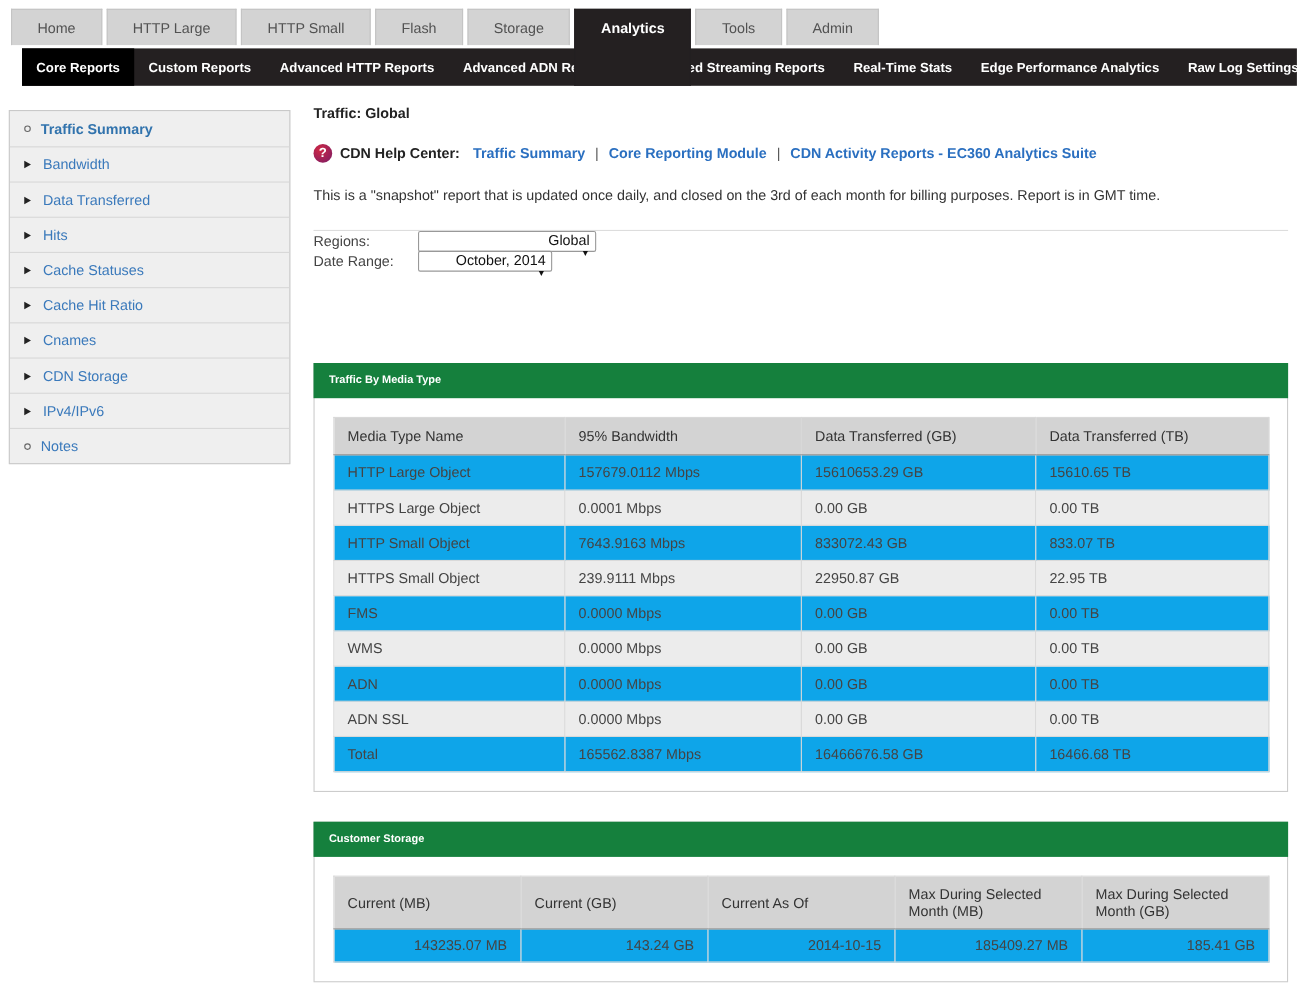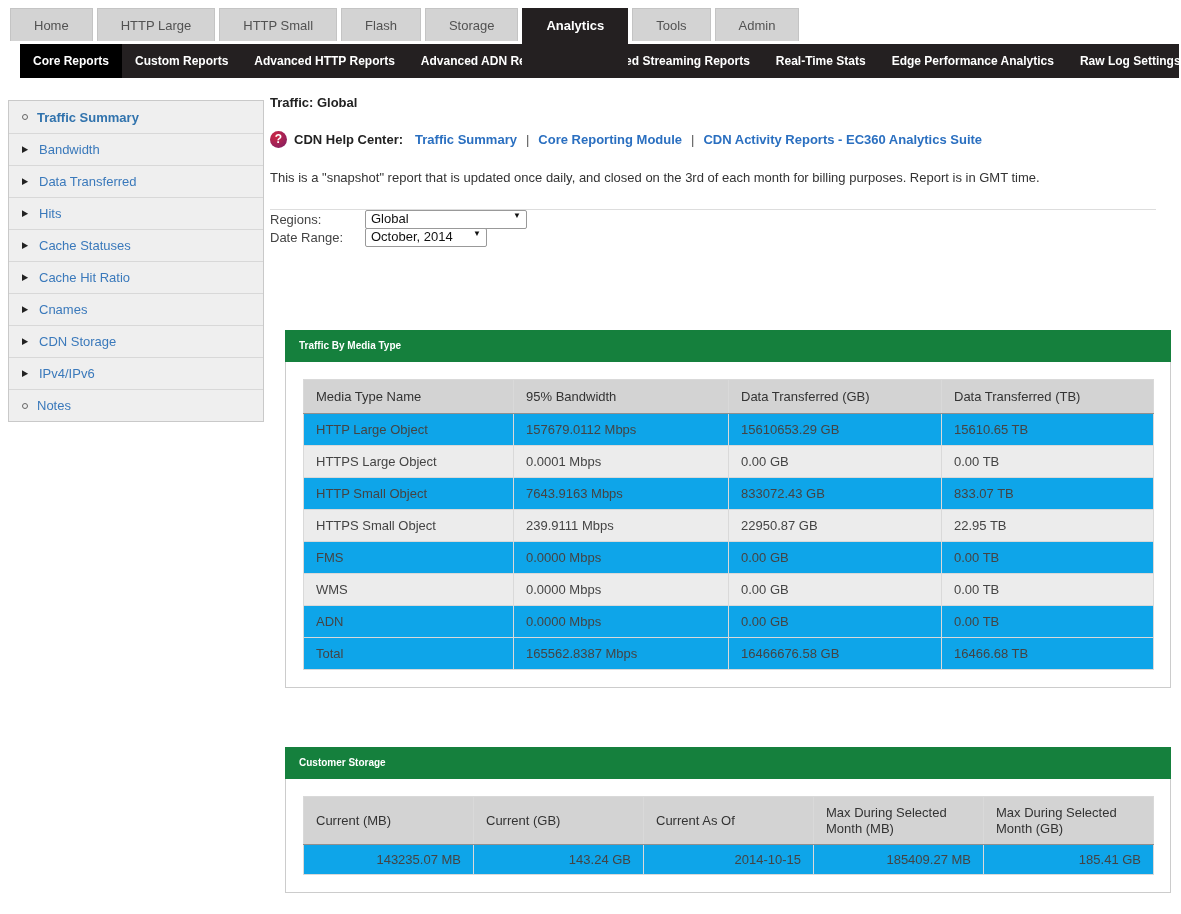--- a/index.html
+++ b/index.html
@@ -47,42 +47,42 @@
   .side-item.active .label { font-weight:bold; color:#3173ad; }
   .bullet-ring {
     width:6px; height:6px; border:1px solid #666; border-radius:50%;
     display:inline-block; flex:0 0 auto;
   }
   .tri {
     font-size:8px; color:#222; display:inline-block; width:8px; flex:0 0 auto;
     transform:scaleY(1.1);
   }
   
-  .main { position:absolute; left:270px; top:95px; width:886px; }
+  .main { position:absolute; left:285px; top:95px; width:886px; }
   .page-title { font-size:13px; font-weight:bold; color:#222; }
   .help-row { display:flex; align-items:center; margin-top:21px; font-size:13px; }
   .help-icon {
     width:17px; height:17px; border-radius:50%; color:#fff; font-weight:bold;
     font-size:12px; text-align:center; line-height:17px; margin-right:7px;
     background:radial-gradient(circle at 35% 30%, #cf2744, #8e1f5e 75%);
     flex:0 0 auto;
   }
   .help-label { font-weight:bold; color:#222; margin-right:12px; white-space:nowrap; }
   .help-link { color:#2a6fc0; font-weight:bold; text-decoration:none; cursor:pointer; white-space:nowrap; }
   .help-sep { color:#555; margin:0 9px; }
   .note { margin-top:22px; font-size:13px; color:#333; }
   .divider { margin-top:24px; border-top:1px solid #ddd; height:0; }
   
   .filters { font-size:13px; color:#444; }
   .filter-row { display:flex; align-items:center; margin-bottom:-1px; height:19px; }
   .filter-label { width:95px; flex:0 0 auto; }
   .select {
     height:19px; border:1px solid #999; border-radius:2px; background:#fff;
-    display:flex; align-items:flex-start; justify-content:space-between;
-    padding:0 5px; font-size:13px; color:#111; cursor:pointer;
+    display:flex; align-items:flex-end; justify-content:space-between;
+    padding:0 5px; font-size:13px; color:#111; cursor:pointer;flex-direction:column;
   }
   .select .arrow { font-size:8px; color:#111; margin-left:6px; }
   .select.regions { width:162px; }
   .select.daterange { width:122px; }
   
   .panel { position:absolute; left:285px; width:886px; border:1px solid #ccc; background:#fff; }
   .panel.traffic { top:330px; }
   .panel.storage { top:747px; }
   .panel-header {
     height:32px; line-height:32px; background:#15803d; color:#fff;
@@ -259,20 +259,26 @@
           <td class="num">0.0000 Mbps</td>
           <td class="num">0.00 GB</td>
           <td class="num">0.00 TB</td>
         </tr>
         <tr>
           <td>ADN</td>
           <td class="num">0.0000 Mbps</td>
           <td class="num">0.00 GB</td>
           <td class="num">0.00 TB</td>
         </tr>
+        <tr class="stripe">
+          <td>ADN SSL</td>
+          <td class="num">0.0000 Mbps</td>
+          <td class="num">0.00 GB</td>
+          <td class="num">0.00 TB</td>
+        </tr>
         <tr>
           <td>Total</td>
           <td class="num">165562.8387 Mbps</td>
           <td class="num">16466676.58 GB</td>
           <td class="num">16466.68 TB</td>
         </tr>
       </tbody>
     </table>
   </div>
 </div>

